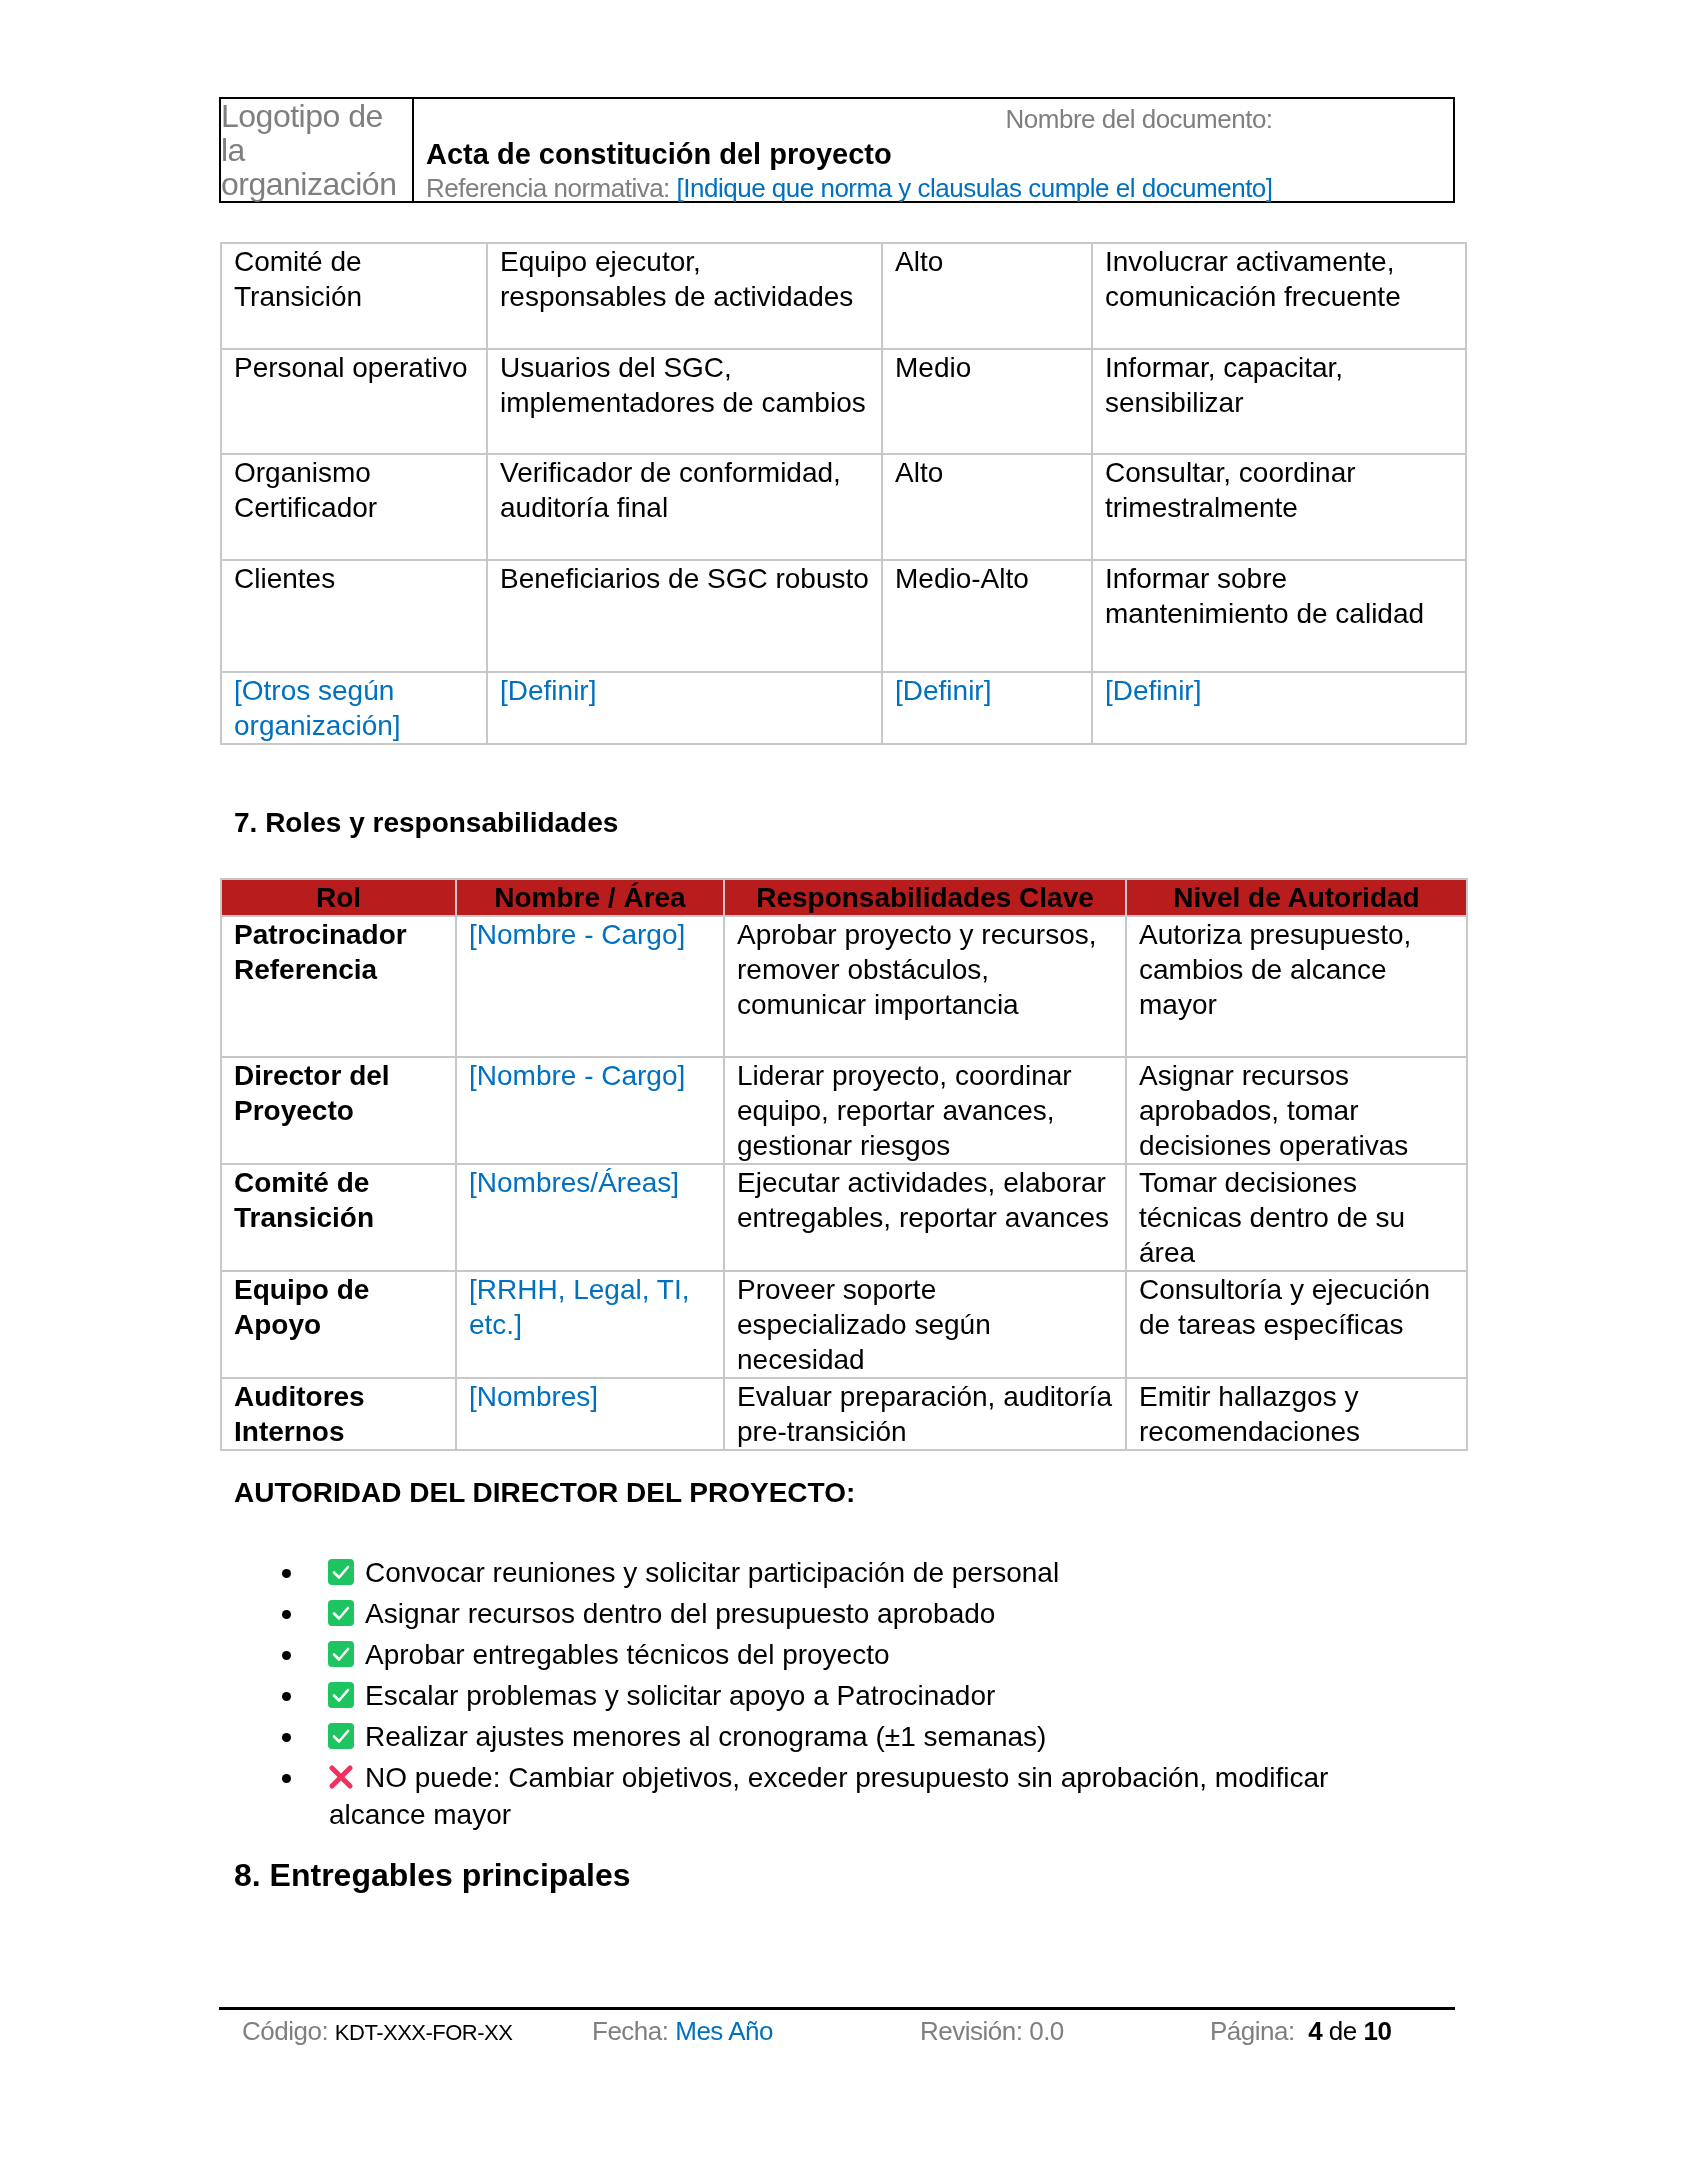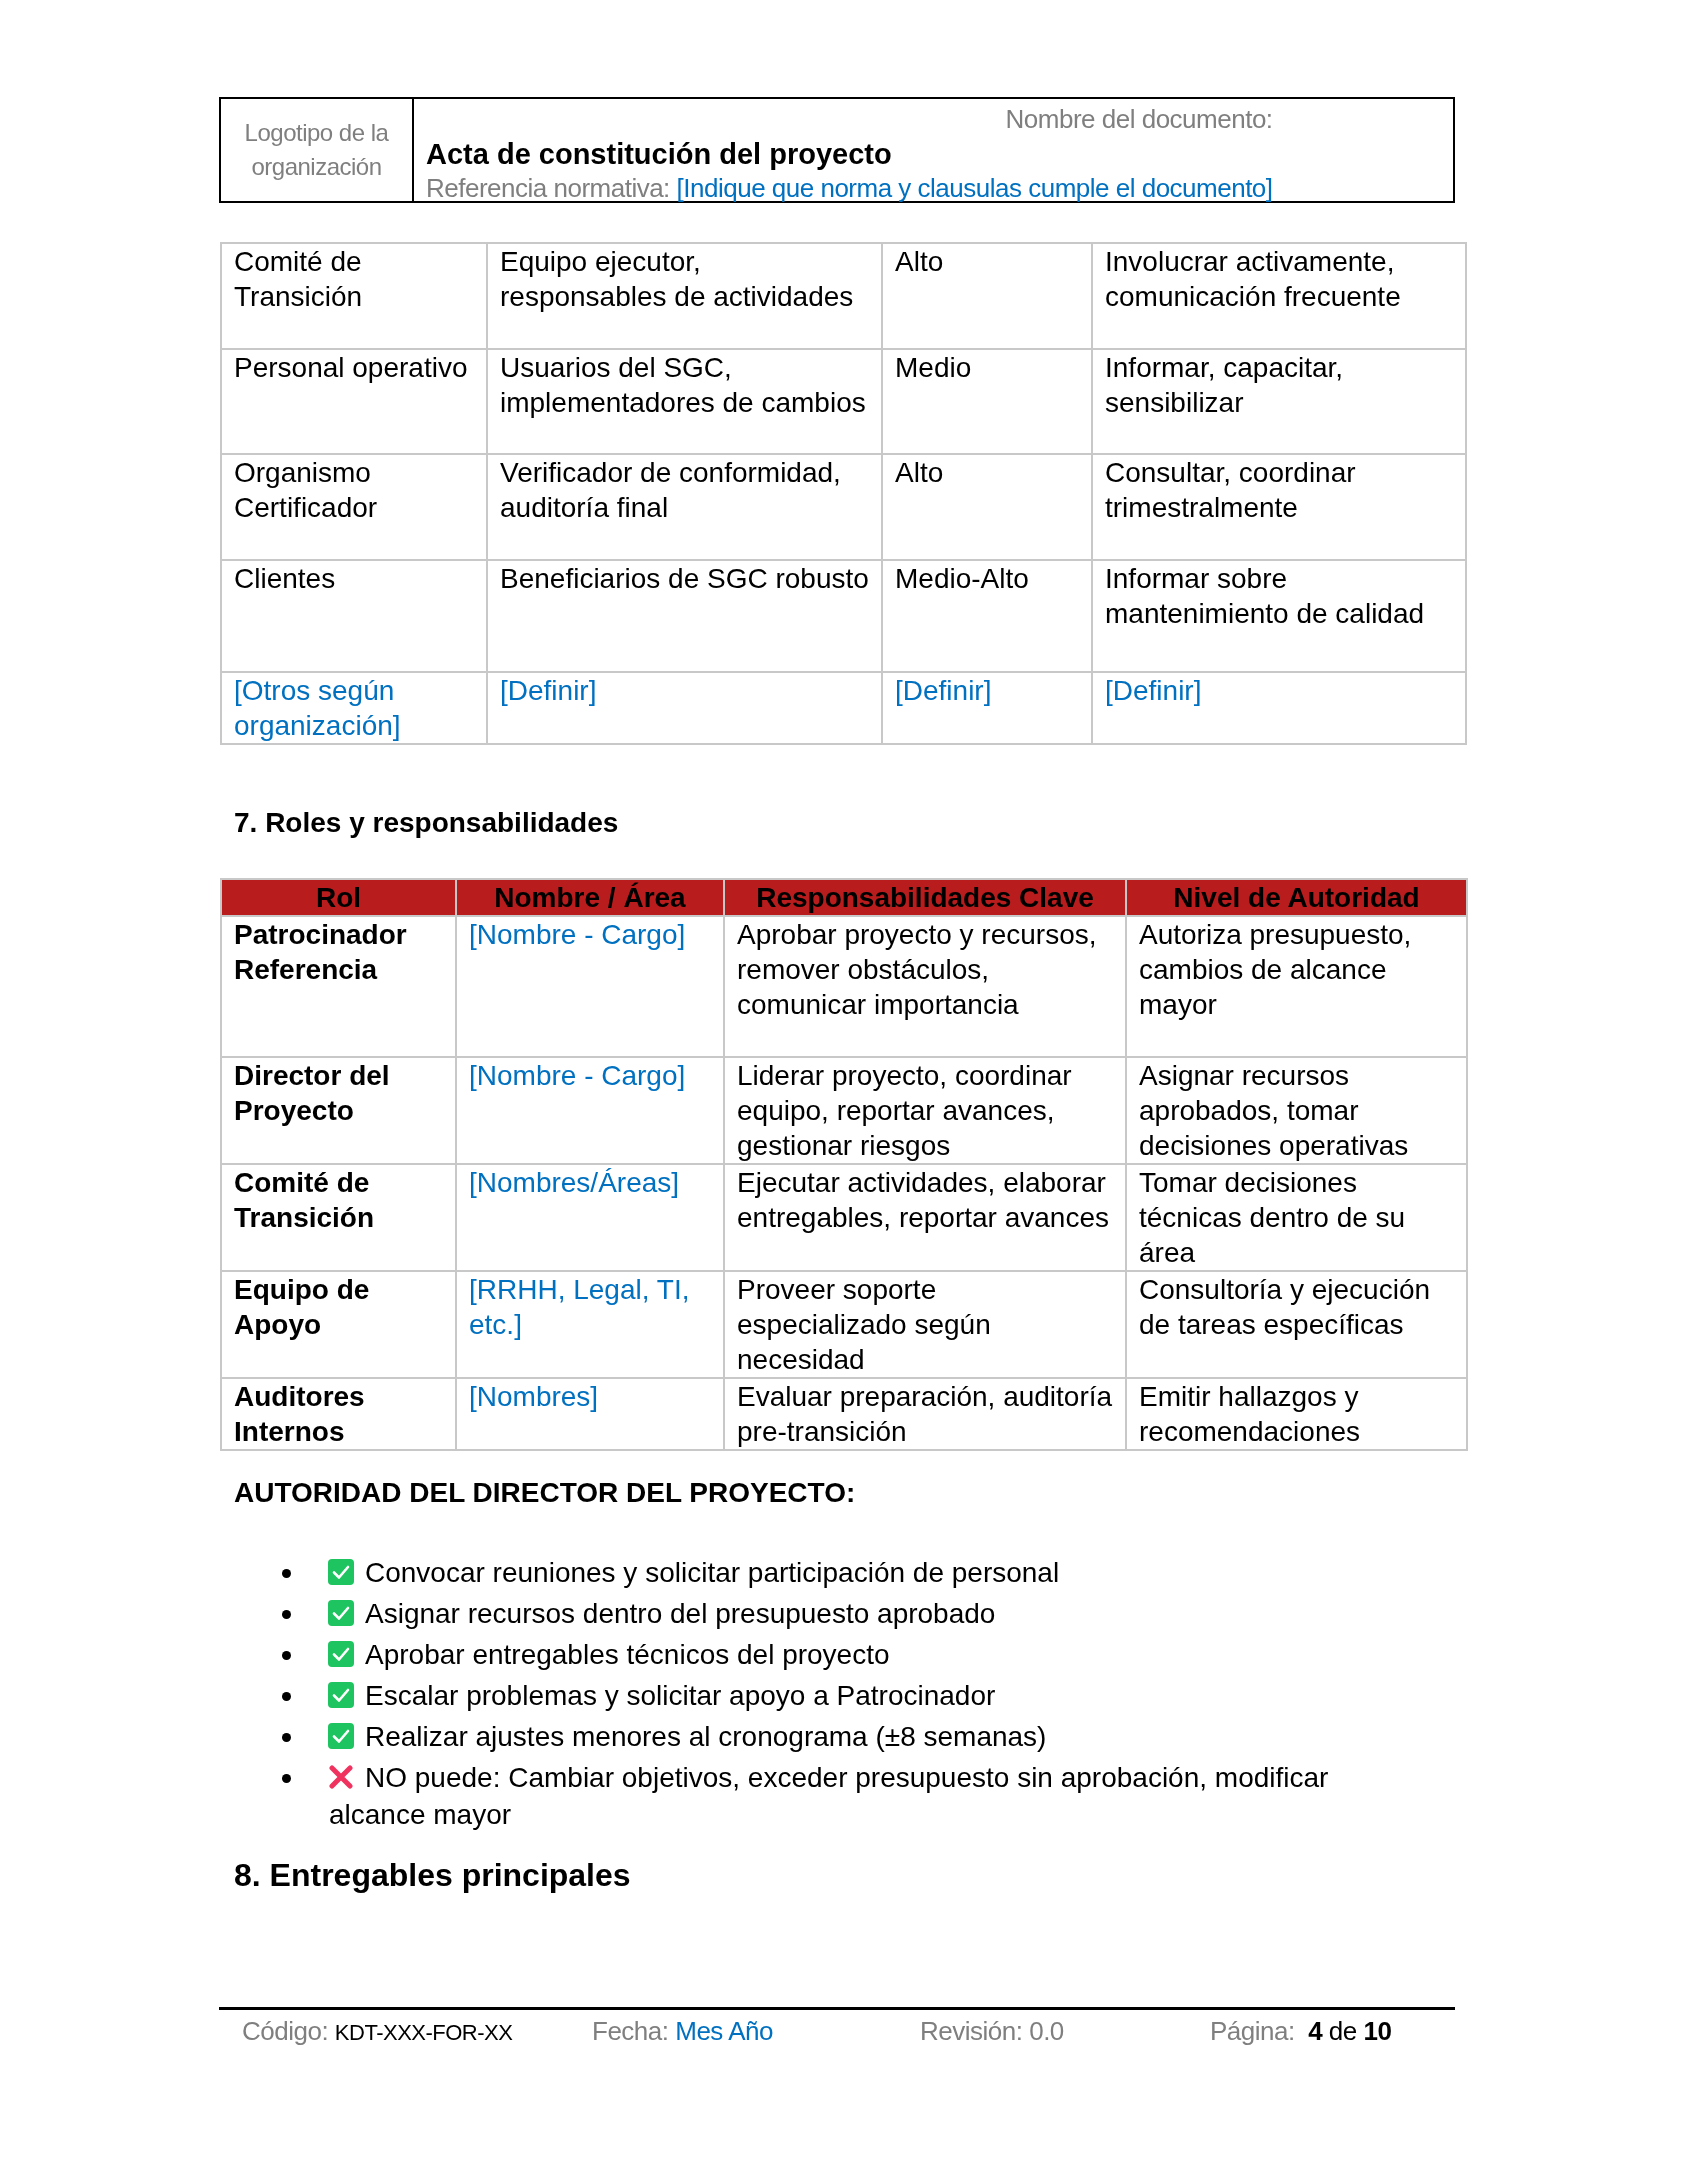--- a/index.html
+++ b/index.html
@@ -1,20 +1,20 @@
 <!DOCTYPE html>
 <html><head>
 <meta charset="utf-8">
 <style>
   html, body { margin:0; padding:0; background:#fff; }
   body { width:1683px; height:2178px; position:relative; font-family:"Liberation Sans", sans-serif; color:#000; overflow:hidden; }
   .abs { position:absolute; }
   
   #hdr { left:219px; top:97px; width:1236px; height:106px; border:2px solid #000; box-sizing:border-box; display:flex; }
-  #hdr .logo { width:191px; border-right:2px solid #000; display:flex; align-items:center; justify-content:center; text-align:center; color:#7f7f7f; font-size:24px; line-height:34px; letter-spacing:-0.5px; }
+  #hdr .logo { width:191px; border-right:2px solid #000; display:flex; align-items:center; justify-content:center; text-align:left; color:#7f7f7f; font-size:32px; line-height:34px; letter-spacing:-0.5px; }
   #hdr .info { padding:3px 0 0 12px; }
   #hdr .l1 { color:#7f7f7f; font-size:26px; line-height:34px; letter-spacing:-0.5px;text-align:right; }
   #hdr .l2 { font-weight:bold; font-size:29px; line-height:36px; }
   #hdr .l3 { color:#7f7f7f; font-size:26px; line-height:32px; letter-spacing:-0.5px; }
   .blue { color:#0070C0; }
   
   table { position:absolute; border-collapse:collapse; table-layout:fixed; font-size:28px; line-height:35px; }
   td, th { border:2px solid #c8c8c8; vertical-align:top; padding:0 12px; text-align:left; overflow:hidden; }
   #t1 { left:220px; top:242px; width:1245px; }
   #t2 { left:220px; top:878px; width:1245px; }
@@ -153,21 +153,21 @@
           <rect x="1" y="1" width="26" height="26" rx="4" fill="#1DC45F"></rect>
           <path d="M7 14.5 L12 19.5 L21 9" fill="none" stroke="#fff" stroke-width="2.6" stroke-linecap="round" stroke-linejoin="round"></path>
         </svg></span><span>Aprobar entregables técnicos del proyecto</span></li>
     <li><span class="dot"></span><span class="ico"><svg viewBox="0 0 28 28" width="28" height="28">
           <rect x="1" y="1" width="26" height="26" rx="4" fill="#1DC45F"></rect>
           <path d="M7 14.5 L12 19.5 L21 9" fill="none" stroke="#fff" stroke-width="2.6" stroke-linecap="round" stroke-linejoin="round"></path>
         </svg></span><span>Escalar problemas y solicitar apoyo a Patrocinador</span></li>
     <li><span class="dot"></span><span class="ico"><svg viewBox="0 0 28 28" width="28" height="28">
           <rect x="1" y="1" width="26" height="26" rx="4" fill="#1DC45F"></rect>
           <path d="M7 14.5 L12 19.5 L21 9" fill="none" stroke="#fff" stroke-width="2.6" stroke-linecap="round" stroke-linejoin="round"></path>
-        </svg></span><span>Realizar ajustes menores al cronograma (±8 semanas)</span></li>
+        </svg></span><span>Realizar ajustes menores al cronograma (±1 semanas)</span></li>
     <li><span class="dot"></span><span class="ico"><svg viewBox="0 0 28 28" width="28" height="28">
           <path d="M5 5 L23 23 M23 5 L5 23" stroke="#F0335E" stroke-width="5" stroke-linecap="round"></path>
         </svg></span><span>NO puede: Cambiar objetivos, exceder presupuesto sin aprobación, modificar</span><div style="margin-left: -4px; line-height: 34px;">alcance mayor</div></li>
   </ul>
 
 <h2 id="h8">8. Entregables principales</h2>
 
 <div id="fline" class="abs"></div>
 <div class="ft" style="left:242px"><span class="gray">Código:</span> <span style="font-size:22px">KDT-XXX-FOR-XX</span></div>
 <div class="ft" style="left:592px"><span class="gray">Fecha:</span> <span class="blue">Mes Año</span></div>

